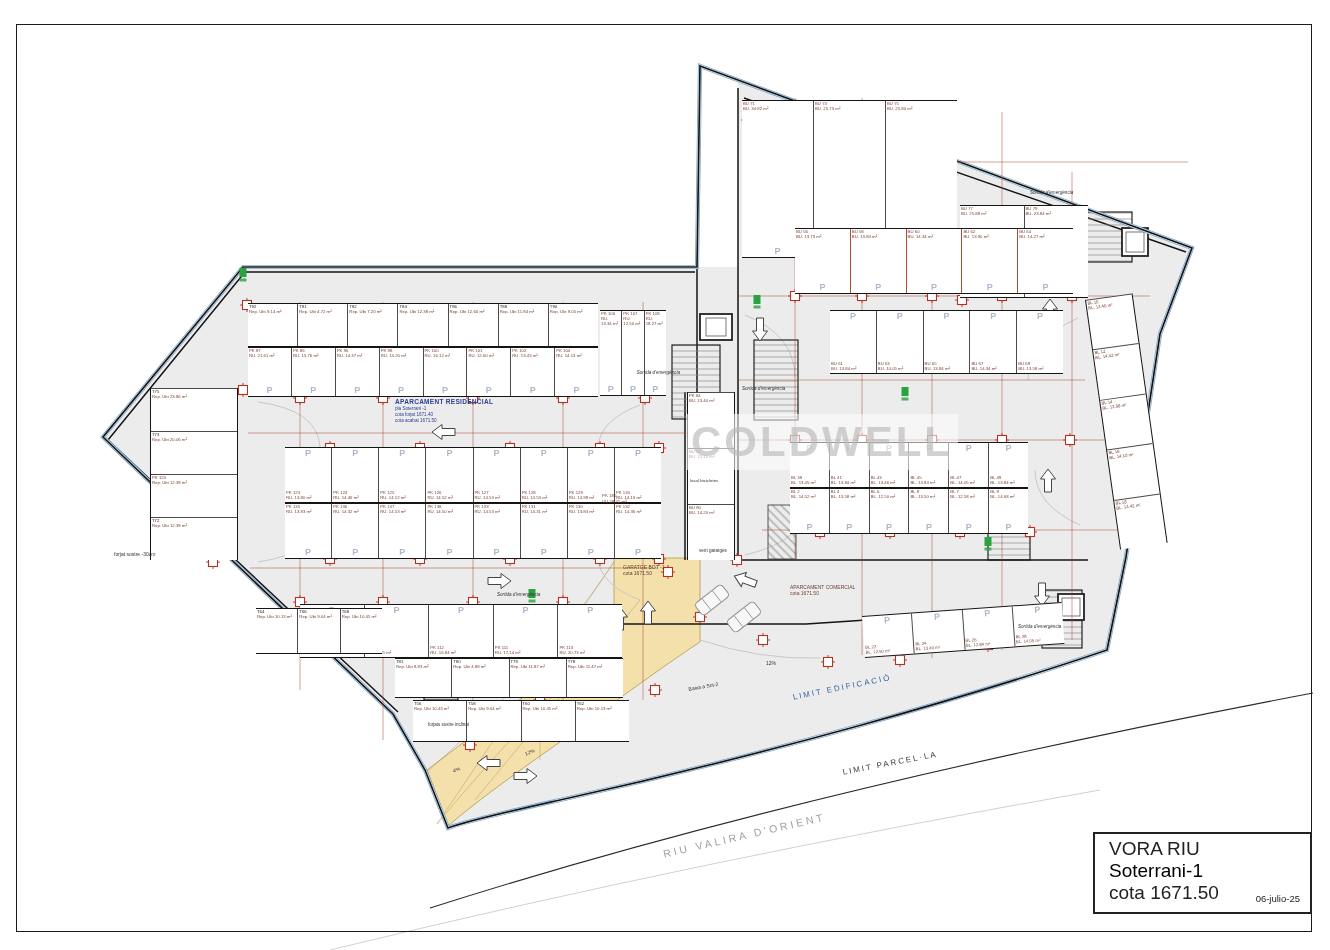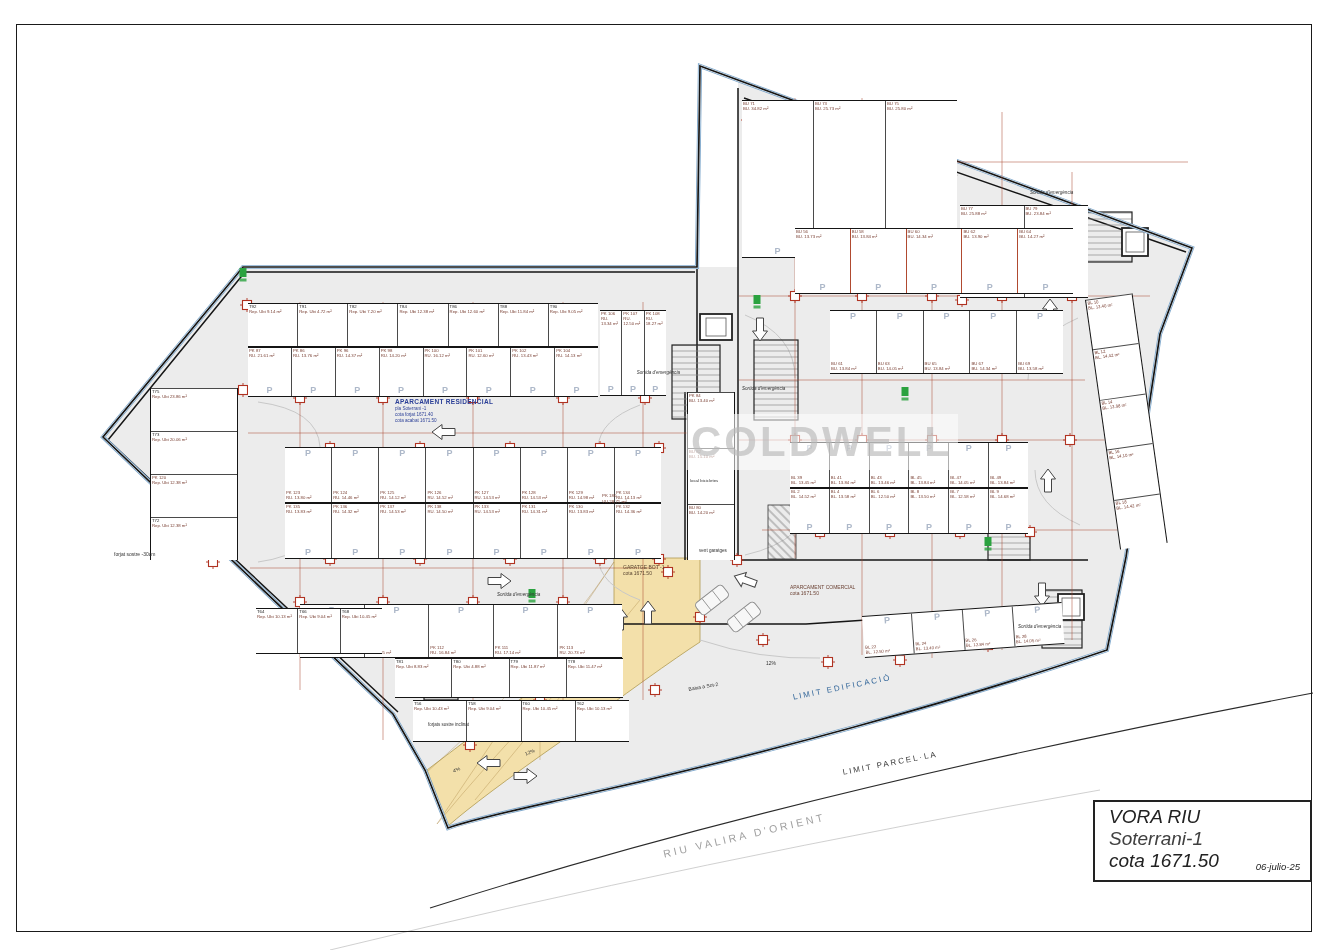--- a/index.html
+++ b/index.html
@@ -14,24 +14,24 @@
   .brown{color:#6d4436;}
   .it{font-style:italic;}
   
   .annot-title{font-size:6.5px;font-weight:bold;letter-spacing:.3px;}
   .annot-line{font-size:4.6px;}
   
   #wm{position:absolute;left:686px;top:414px;width:272px;height:56px;
       background:rgba(255,255,255,.55);display:flex;align-items:center;justify-content:center;
       font-size:42px;font-weight:bold;color:rgba(185,185,185,.65);letter-spacing:3px;}
   
-  #tblock{position:absolute;left:1093px;top:800px;width:219px;height:82px;background:#fff;
-          border:2px solid #222;box-sizing:border-box;padding:4px 4px 0 14px;font-style:italic;}
+  #tblock{position:absolute;left:1093px;top:832px;width:219px;height:82px;background:#fff;
+          border:2px solid #222;box-sizing:border-box;padding:4px 4px 0 14px;}
   #tblock .t1{font-size:19px;color:#222;}
-  #tblock .t2{font-size:19px;color:#404040;}
+  #tblock .t2{font-size:19px;color:#000000;}
   #tblock .t3{font-size:19px;color:#222;}
   #tblock .date{position:absolute;right:10px;bottom:8px;font-size:9.5px;color:#222;}
   
   .strip{position:absolute;box-sizing:border-box;background:#fff;display:flex;
          border-top:1.8px solid #151515;border-bottom:1.8px solid #151515;transform-origin:0 0;}
   .strip.vert{flex-direction:column;border-top:none;border-bottom:none;
          border-left:1.8px solid #151515;border-right:1.8px solid #151515;}
   .cell{flex:1;display:flex;flex-direction:column;justify-content:space-between;align-items:center;
         border-left:.9px solid #4a4a4a;box-sizing:border-box;padding:1px;overflow:hidden;}
   .strip.vert .cell{border-left:none;border-top:.9px solid #4a4a4a;}

